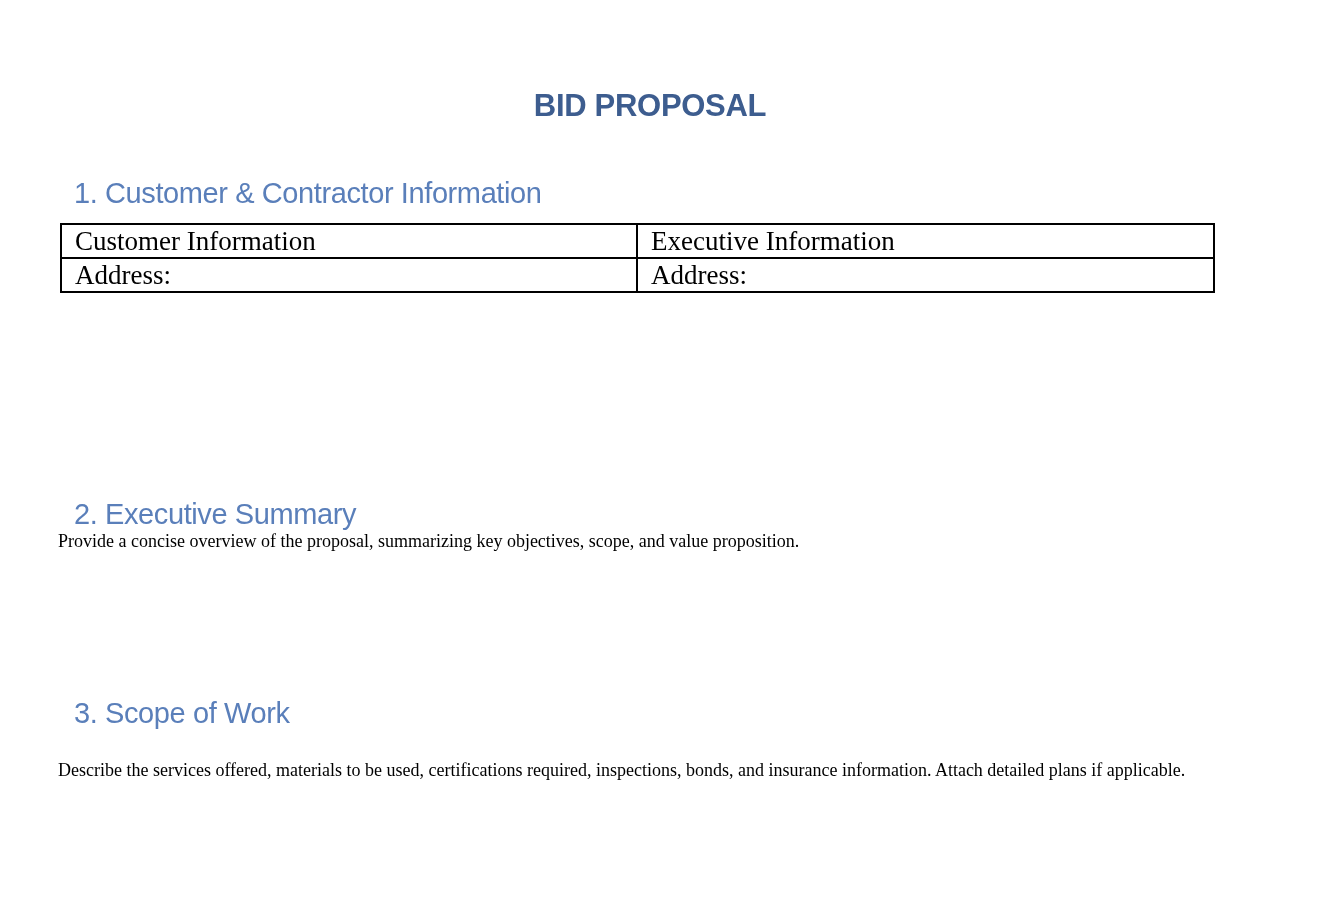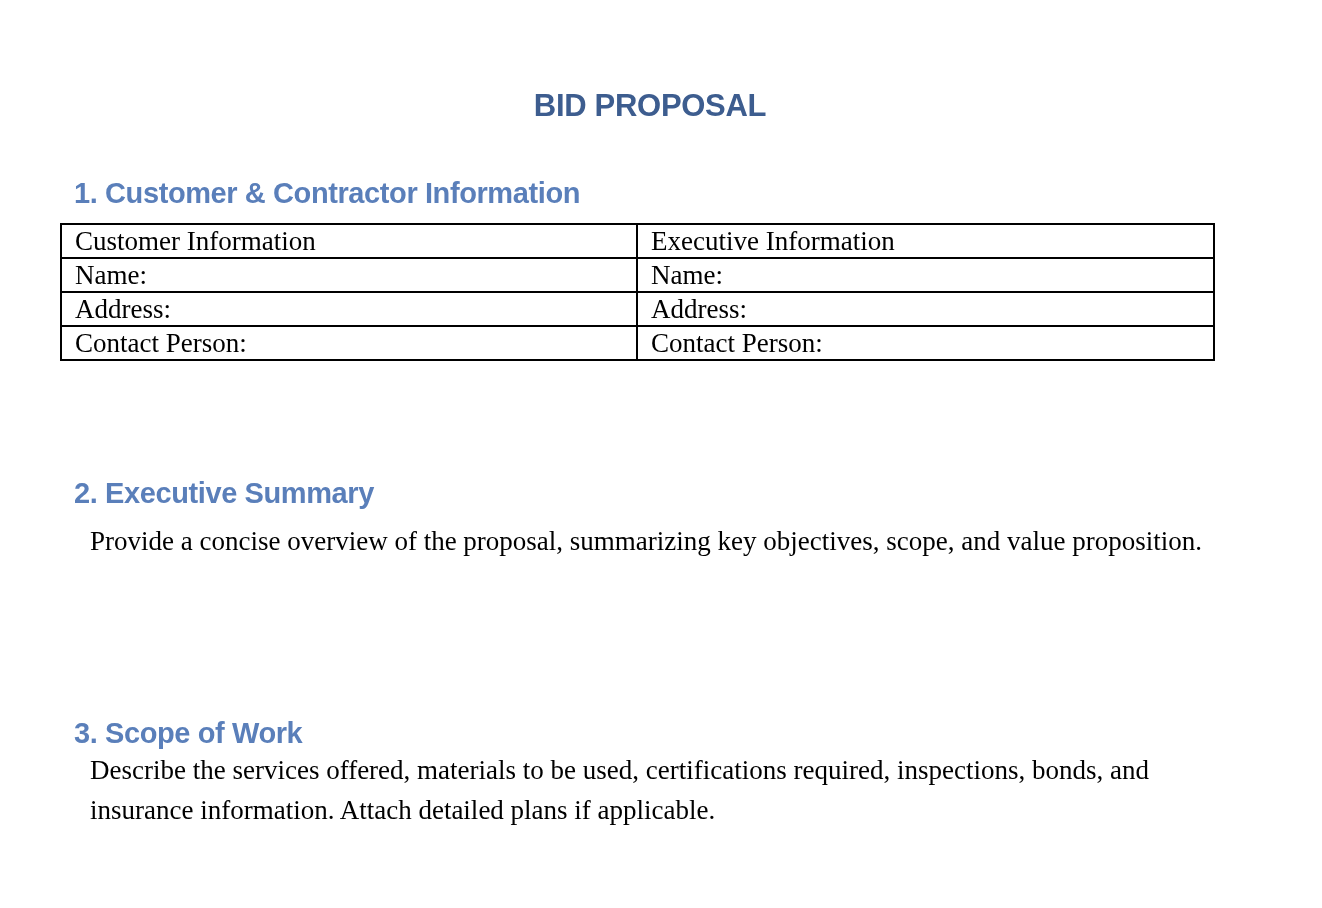--- a/index.html
+++ b/index.html
@@ -25,29 +25,29 @@
       font-weight: bold;
       font-size: 31px;
       letter-spacing: -0.3px;
       color: #3d5d8f;
       margin-top: 28px;
     }
     .heading {
       position: absolute;
       left: 74px;
       font-family: "Liberation Sans", "DejaVu Sans", sans-serif;
-      font-weight: bold;
+      font-weight: normal;
       font-size: 29px;
       letter-spacing: -0.4px;
       color: #5a7fba;
       margin: 0;
     }
     #h1 { top: 177px; }
-    #h2 { top: 477px; }
-    #h3 { top: 717px; }
+    #h2 { top: 498px; }
+    #h3 { top: 697px; }
 
     table.info {
       position: absolute;
       top: 223px;
       left: 60px;
       width: 1153px;
       border-collapse: collapse;
       table-layout: fixed;
       padding-left: 20px;
     }
@@ -59,23 +59,23 @@
       line-height: 32px;
       vertical-align: middle;
       white-space: nowrap;
       overflow: hidden;
     }
     table.info col.c1 { width: 576px; }
     table.info col.c2 { width: 577px; }
 
     .para {
       position: absolute;
-      left: 90px;
+      left: 58px;
       width: 1140px;
-      font-size: 27px;
+      font-size: 18px;
       line-height: 40px;
       margin: 0;
     }
     #p2 { top: 521px; }
     #p3 { top: 742px; margin-top: 8px; }
   </style>
 </head>
 <body>
 
 <div>
@@ -88,30 +88,22 @@
     <colgroup>
         <col class="c1">
         <col class="c2">
       </colgroup>
     <tbody>
       <tr>
         <td>Customer Information</td>
         <td>Executive Information</td>
       </tr>
       <tr>
-        <td>Name:</td>
-        <td>Name:</td>
-      </tr>
-      <tr>
         <td>Address:</td>
         <td>Address:</td>
-      </tr>
-      <tr>
-        <td>Contact Person:</td>
-        <td>Contact Person:</td>
       </tr>
     </tbody>
   </table>
 
   <h2 class="heading" id="h2">2. Executive Summary</h2>
   <p class="para" id="p2">Provide a concise overview of the proposal, summarizing key objectives, scope, and value proposition.</p>
 
   <h2 class="heading" id="h3">3. Scope of Work</h2>
   <p class="para" id="p3">Describe the services offered, materials to be used, certifications required, inspections, bonds, and insurance information. Attach detailed plans if applicable.</p>
 

